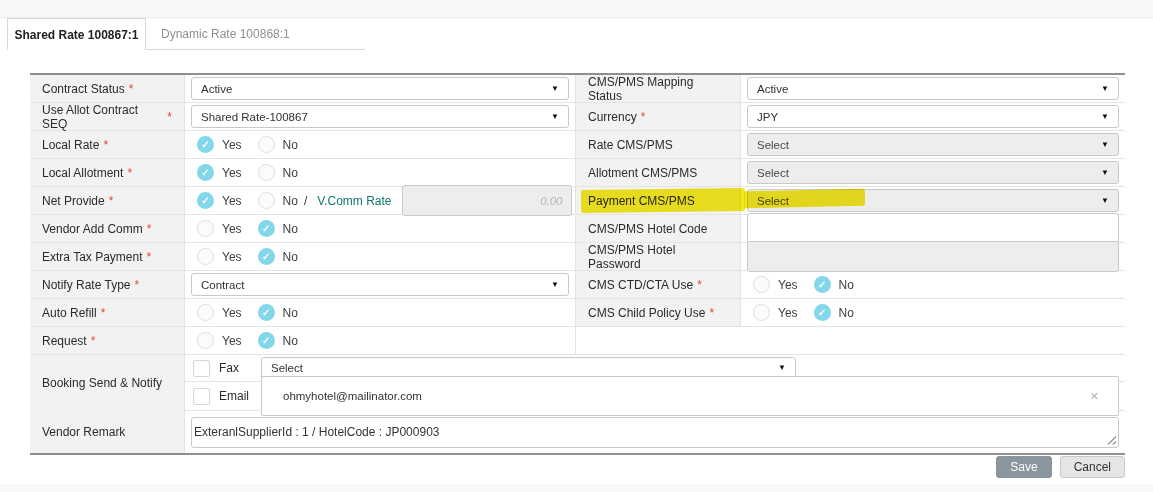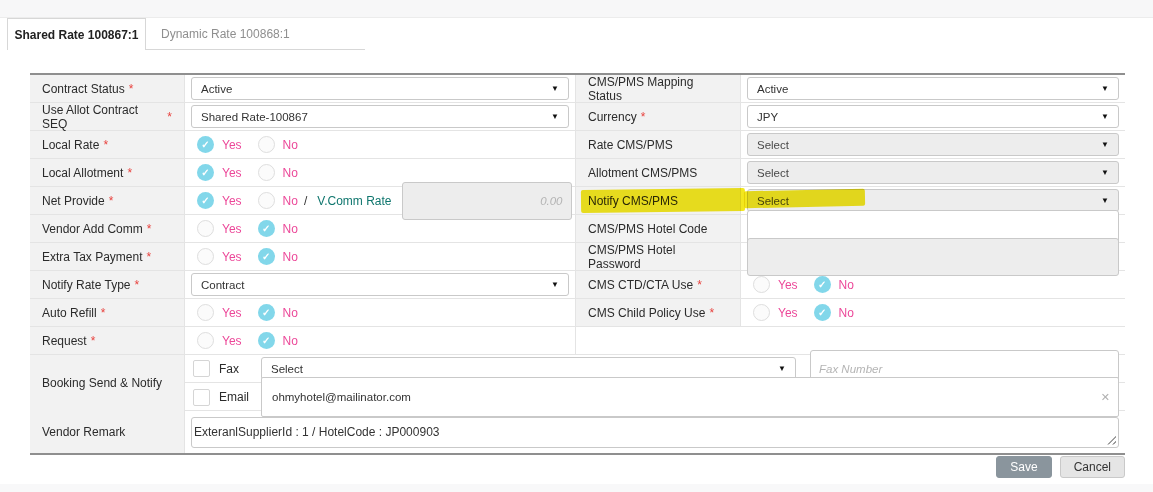--- a/index.html
+++ b/index.html
@@ -26,41 +26,41 @@
   .tlabel .req{color:var(--required,#e8433f); margin-left:4px;}
   .tfield{flex:1; display:flex; align-items:center; padding:0 6px; box-sizing:border-box; min-width:0;}
   .fullfield{flex:1; display:flex; flex-direction:column; min-width:0;}
   .sub-row{display:flex; align-items:center; height:28px; padding:0 6px; box-sizing:border-box;}
   .sub-row.first{border-bottom:1px solid #e4e4e4;}
 
   
   .dropdown{flex:1; height:23px; border:1px solid #c9c9c9; border-radius:3px; background:#fff; display:flex; align-items:center; justify-content:space-between; padding:0 9px; box-sizing:border-box; font-size:11.5px; color:#333; cursor:pointer; min-width:0;}
   .dropdown.disabled{background:#ededed; color:#4a4a4a; cursor:default;}
   .caret{font-size:8px; color:#111; line-height:1; margin-left:8px;}
-  .tinput{height:38px; border:1px solid #c9c9c9; border-radius:3px; background:#fff; font-size:11.5px; color:#333; padding:0 8px; box-sizing:border-box; font-family:"Liberation Sans",sans-serif; outline:none;}
+  .tinput{height:31px; border:1px solid #c9c9c9; border-radius:3px; background:#fff; font-size:11.5px; color:#333; padding:0 8px; box-sizing:border-box; font-family:"Liberation Sans",sans-serif; outline:none;}
   .tinput:disabled{background:#ededed;}
   .tinput.fill{flex:1; min-width:0;}
   .tinput::placeholder{color:#b4b4b4; font-style:italic;}
   .vcomm-input{width:170px; text-align:right;}
   .pct{font-size:11.5px; color:#333; margin-left:4px;}
   .sep{font-size:12px; color:#333; margin:0 10px 0 6px;}
   .mini-label{font-size:12px; color:#0f766e; margin-right:10px; white-space:nowrap;}
 
   .radio-group{display:flex; align-items:center; margin-left:6px;}
   .radio{width:17px; height:17px; border-radius:50%; box-sizing:border-box; background:#fbfbfb; border:1px solid #dedede; display:flex; align-items:center; justify-content:center; cursor:pointer; flex-shrink:0;}
   .radio.checked{background:var(--radio-selected,#82d7ea); border:none;}
   .radio .tick{color:#fff; font-size:10px; line-height:1; font-weight:bold;}
-  .radio-label{font-size:12px; color:#ec4899; margin:0 16px 0 8px;}
+  .radio-label{font-size:12px; color:#404040; margin:0 16px 0 8px;}
 
   .checkbox{width:15px; height:15px; border:1px solid #d5d5d5; border-radius:2px; background:#fff; margin:0 9px 0 2px; flex-shrink:0; cursor:pointer;}
   .cb-label{font-size:12px; color:#2b2b2b; width:42px; flex-shrink:0;}
   .fax-select{flex:0 0 535px;}
   .gap14{width:14px; flex-shrink:0;}
 
-  .input-wrap{flex:1; height:40px; border:1px solid #c9c9c9; border-radius:2px; background:#fff; display:flex; align-items:center; padding:0 8px; box-sizing:border-box; min-width:0;}
+  .input-wrap{flex:1; height:40px; border:1px solid #c9c9c9; border-radius:2px; background:#fff; display:flex; align-items:center; padding:0 19px; box-sizing:border-box; min-width:0;}
   .input-wrap input{flex:1; border:none; outline:none; font-size:11.5px; color:#333; background:transparent; font-family:"Liberation Sans",sans-serif; min-width:0;}
   .clear-x{color:#b0b0b0; font-size:11px; margin-left:8px; cursor:pointer;}
 
   .remark-box{position:relative; flex:1; height:31px; border:1px solid #c9c9c9; border-radius:3px; background:#fff; display:flex; align-items:center; padding:0 2px; box-sizing:border-box; font-size:12px; color:#333; min-width:0;}
   .grip{position:absolute; right:2px; bottom:2px; width:9px; height:9px; background:repeating-linear-gradient(-45deg, transparent, transparent 2px, #9a9a9a 2px, #9a9a9a 3.2px); clip-path:polygon(100% 0, 100% 100%, 0 100%); cursor:nwse-resize;}
 
   
   .hl{position:absolute; mix-blend-mode:multiply; background:var(--highlight,#f2e400); opacity:.88; pointer-events:none; z-index:5;}
   .hl1{left:581px; top:189px; width:164px; height:23px; transform:rotate(-0.7deg); border-radius:2px;}
   .hl2{left:744px; top:190px; width:121px; height:17px; transform:rotate(-1.2deg); border-radius:2px;}
@@ -213,21 +213,21 @@
               <span class="radio-label" style="margin-right:0">No</span>
           </div>
           <span class="sep">/</span>
           <span class="mini-label">V.Comm Rate</span>
           <input class="tinput vcomm-input" disabled="" placeholder="0.00" style="">
           <span class="pct">%</span>
         </div>
       </div>
       <div class="half-right">
         <div class="tlabel">
-            <span>Notify CMS/PMS</span>
+            <span>Payment CMS/PMS</span>
           </div>
         <div class="tfield">
             <div class="dropdown disabled">
               <span>Select</span>
               <span class="caret">▼</span>
             </div>
           </div>
       </div>
     </div>
 
@@ -379,21 +379,20 @@
         </div>
       <div class="fullfield">
         <div class="sub-row first">
           <span class="checkbox"></span>
           <span class="cb-label">Fax</span>
           <div class="dropdown fax-select">
               <span>Select</span>
               <span class="caret">▼</span>
             </div>
           <span class="gap14"></span>
-          <input class="tinput fill" placeholder="Fax Number" style="">
         </div>
         <div class="sub-row">
           <span class="checkbox"></span>
           <span class="cb-label">Email</span>
           <div class="input-wrap">
             <input value="ohmyhotel@mailinator.com" style="">
             <span class="clear-x">✕</span>
           </div>
         </div>
       </div>

